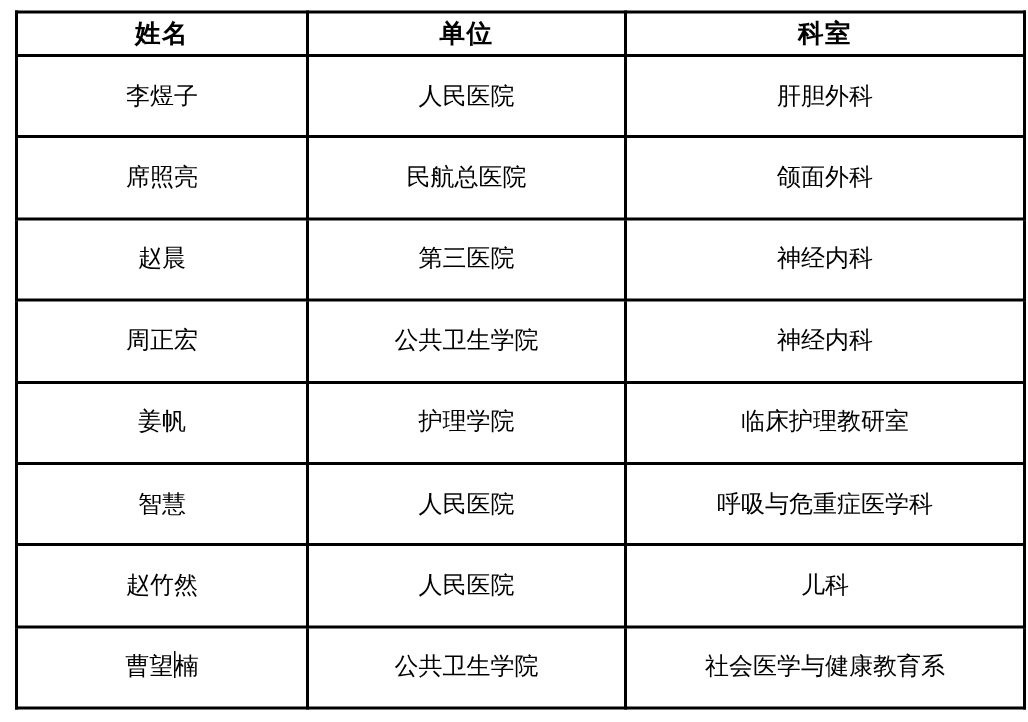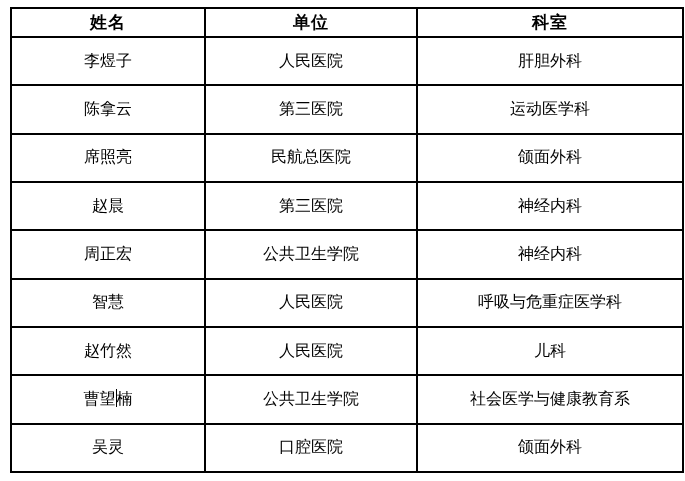--- a/index.html
+++ b/index.html
@@ -74,54 +74,49 @@
         <th>科室</th>
       </tr>
     </thead>
     <tbody>
         <tr>
           <td>李煜子</td>
           <td>人民医院</td>
           <td>肝胆外科</td>
         </tr>
         <tr>
-          <td>陈拿云</td>
-          <td>第三医院</td>
-          <td>运动医学科</td>
-        </tr>
-        <tr>
           <td>席照亮</td>
           <td>民航总医院</td>
           <td>颌面外科</td>
         </tr>
         <tr>
           <td>赵晨</td>
           <td>第三医院</td>
           <td>神经内科</td>
         </tr>
         <tr>
           <td>周正宏</td>
           <td>公共卫生学院</td>
           <td>神经内科</td>
+        </tr>
+        <tr>
+          <td>姜帆</td>
+          <td>护理学院</td>
+          <td>临床护理教研室</td>
         </tr>
         <tr>
           <td>智慧</td>
           <td>人民医院</td>
           <td>呼吸与危重症医学科</td>
         </tr>
         <tr>
           <td>赵竹然</td>
           <td>人民医院</td>
           <td>儿科</td>
         </tr>
         <tr>
           <td>曹望<span class="text-cursor"></span>楠</td>
           <td>公共卫生学院</td>
           <td>社会医学与健康教育系</td>
         </tr>
-        <tr>
-          <td>吴灵</td>
-          <td>口腔医院</td>
-          <td>颌面外科</td>
-        </tr>
       </tbody>
   </table>
 </div>
 
 </body></html>

